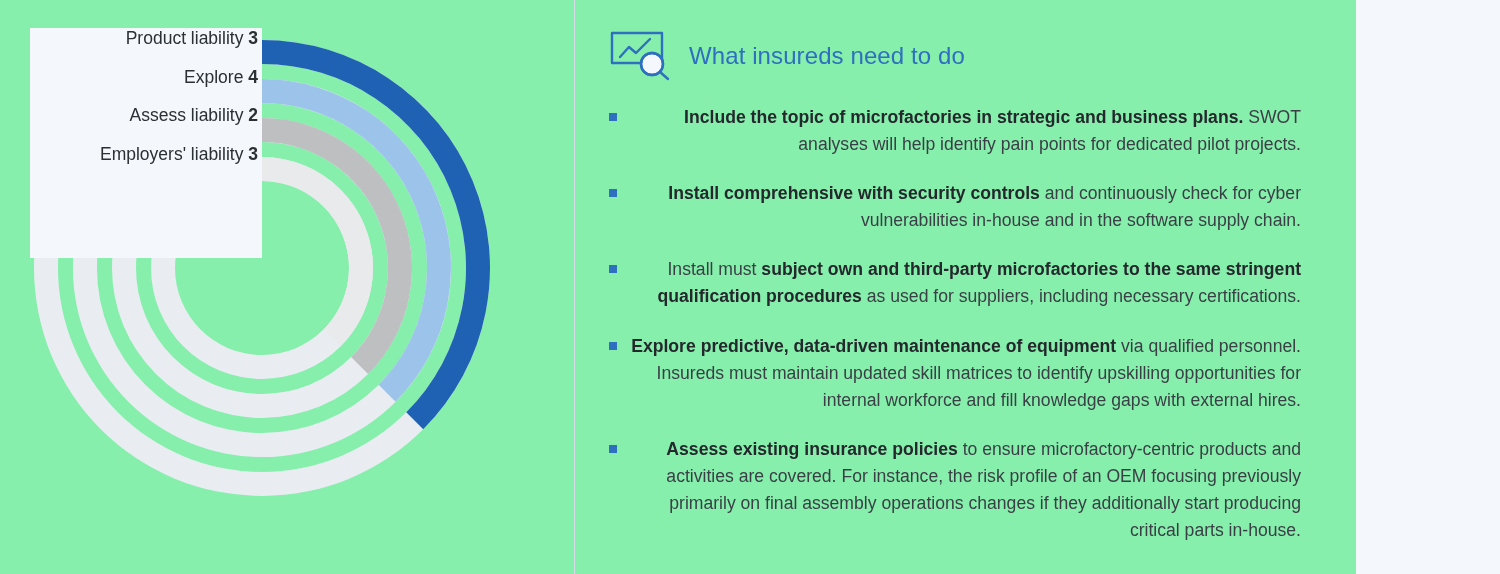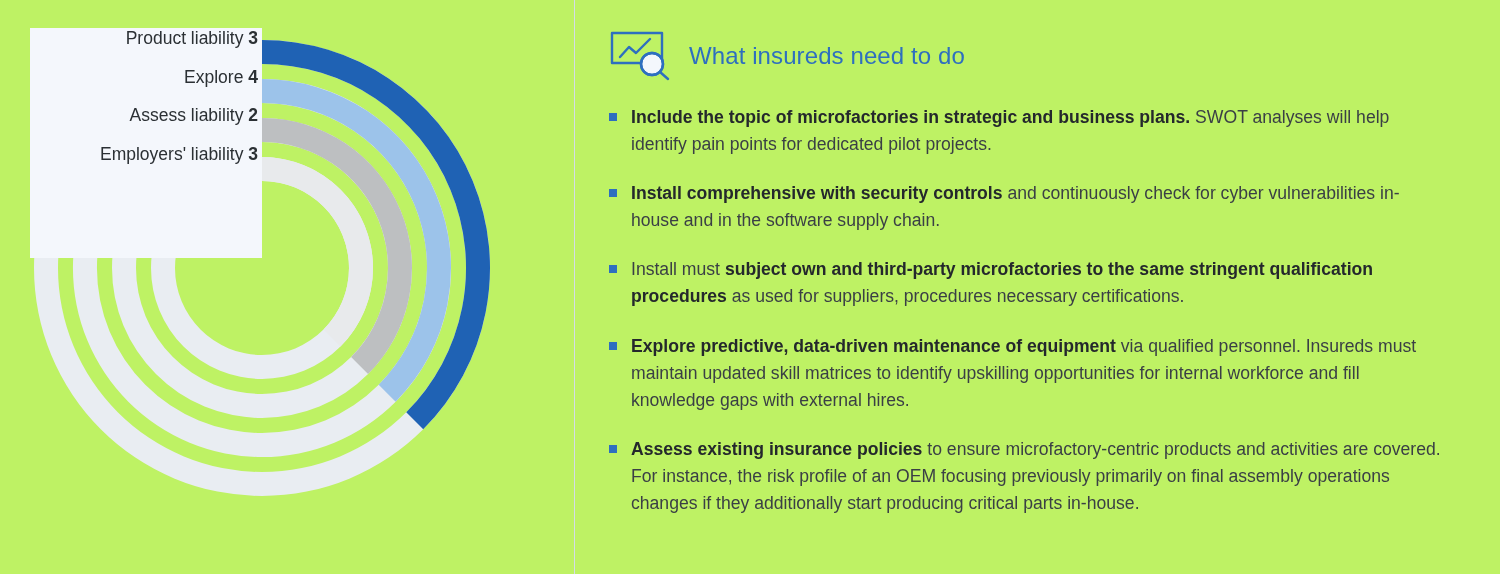--- a/index.html
+++ b/index.html
@@ -5,22 +5,22 @@
   * { box-sizing: border-box; }
   html, body {
     margin: 0; padding: 0;
     width: 1500px; height: 574px;
     background: #f4f7fc;
     font-family: "Liberation Sans", sans-serif;
     overflow: hidden;
   }
   #page {
     position: relative;
-    width: 1500px; height: 574px;
-    background: #bef264;
+    width: 1356px; height: 574px;
+    background: #86efac;
     display: flex;
   }
 
   
   .chart-panel {
     position: relative;
     width: 575px;
     height: 574px;
     flex: 0 0 575px;
   }
@@ -76,20 +76,21 @@
     font-size: 24px;
     color: #2e6fbf;
     font-weight: normal;
     letter-spacing: .1px;
   }
 
   ul.points {
     list-style: none;
     margin: 0;
     padding: 0;
+    text-align: right;
   }
   ul.points > li {
     position: relative;
     padding-left: 22px;
     margin-bottom: 22px;
     font-size: 17.6px;
     line-height: 1.54;
     color: #3a3f45;
   }
   ul.points > li::before {
@@ -179,21 +180,21 @@
     </div>
 
     <ul class="points">
       <li>
         <b>Include the topic of microfactories in strategic and business plans.</b><span> SWOT analyses will help identify pain points for dedicated pilot projects.</span>
       </li>
       <li>
         <b>Install comprehensive with security controls</b><span> and continuously check for cyber vulnerabilities in-house and in the software supply chain.</span>
       </li>
       <li>
-        <span>Install must </span><b>subject own and third-party microfactories to the same stringent qualification procedures</b><span> as used for suppliers, procedures necessary certifications.</span>
+        <span>Install must </span><b>subject own and third-party microfactories to the same stringent qualification procedures</b><span> as used for suppliers, including necessary certifications.</span>
       </li>
       <li>
         <b>Explore predictive, data-driven maintenance of equipment</b><span> via qualified personnel. Insureds must maintain updated skill matrices to identify upskilling opportunities for internal workforce and fill knowledge gaps with external hires.</span>
       </li>
       <li>
         <b>Assess existing insurance policies</b><span> to ensure microfactory-centric products and activities are covered. For instance, the risk profile of an OEM focusing previously primarily on final assembly operations changes if they additionally start producing critical parts in-house.</span>
       </li>
     </ul>
   </div>
 

